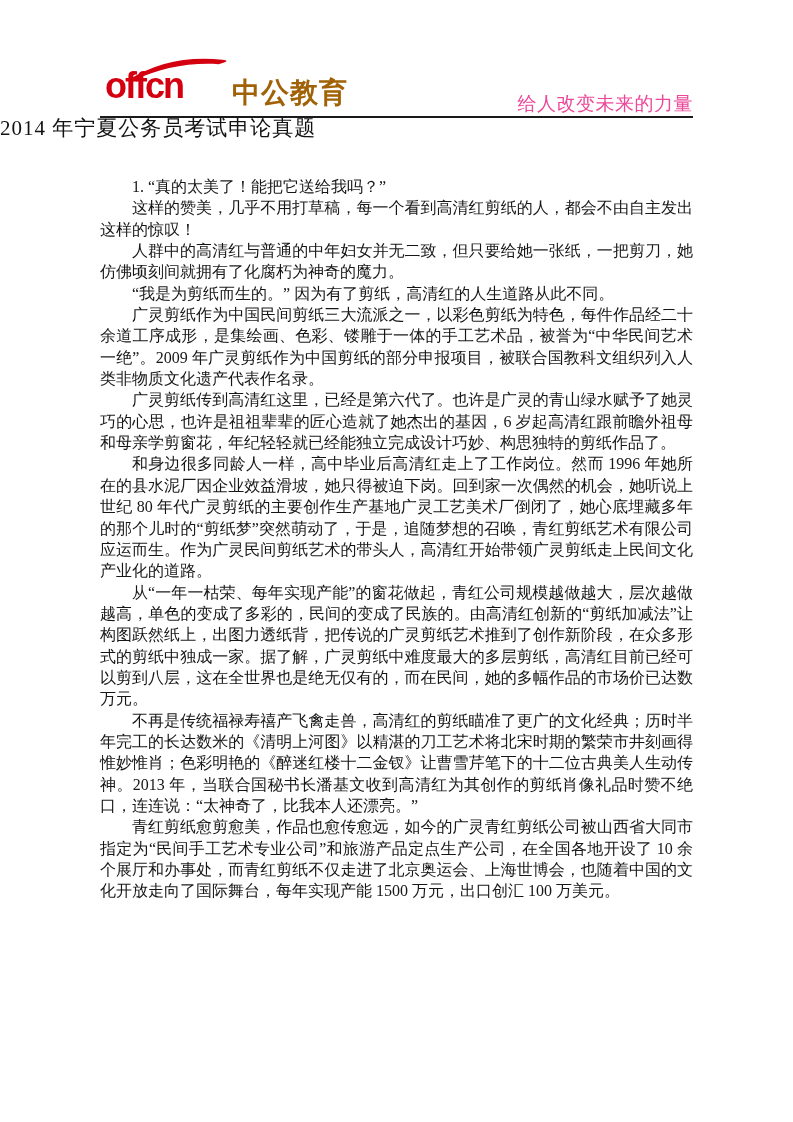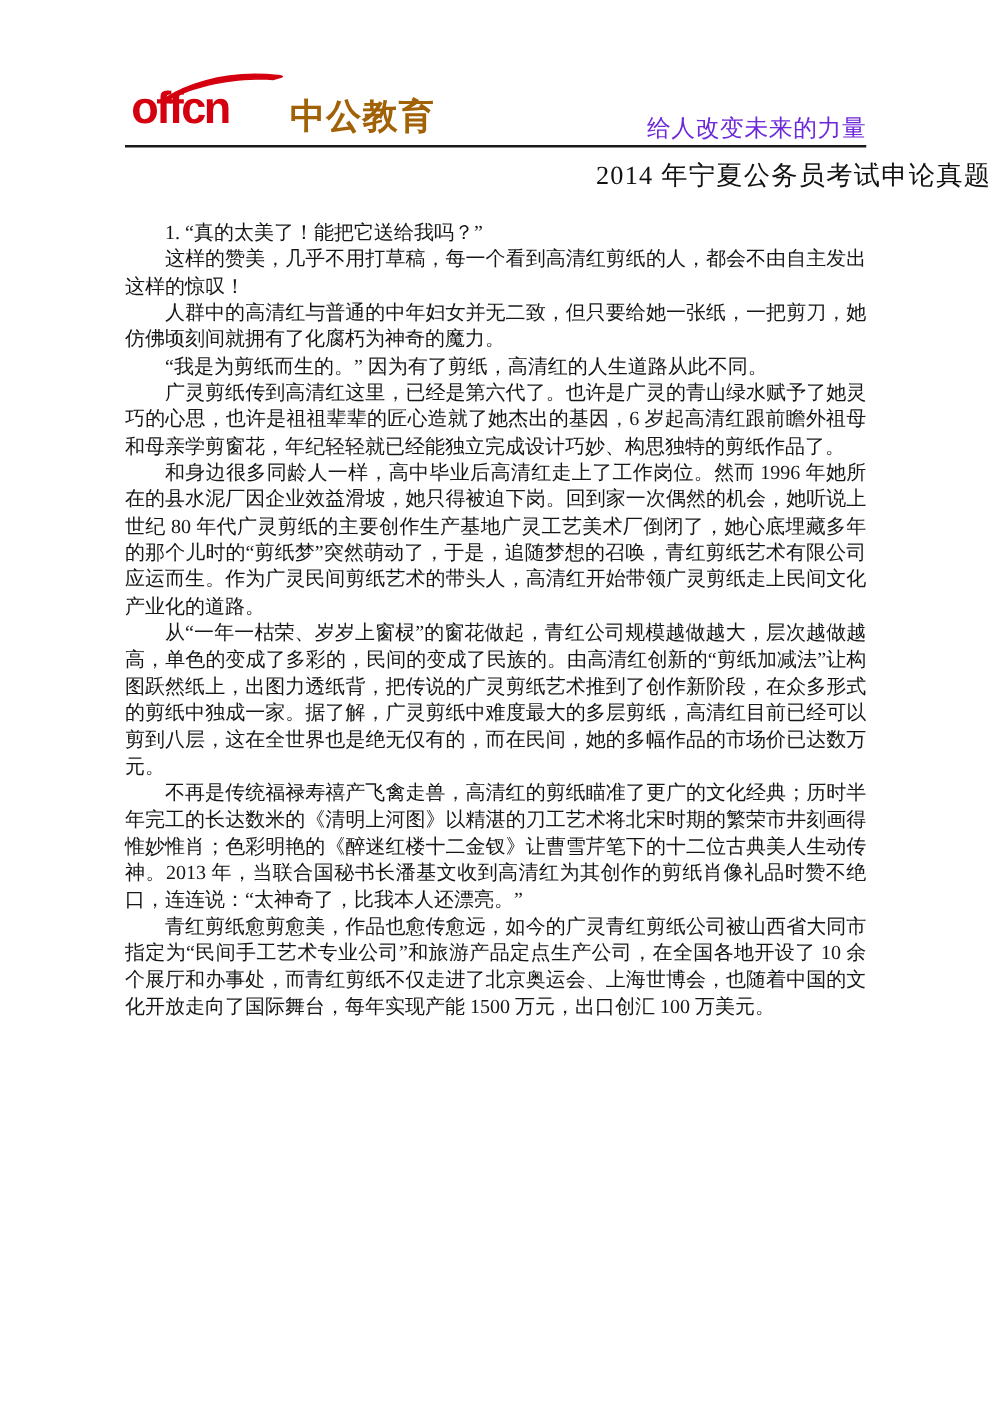--- a/index.html
+++ b/index.html
@@ -28,31 +28,31 @@
   .logo .brand-cn{
     position:absolute;left:96px;top:27px;
     font-family:"Liberation Sans","DejaVu Sans",sans-serif;
     font-weight:bold;
     font-size:28px;line-height:23px;letter-spacing:1px;
     color:#a16207;
     margin-left:31px;
   }
   .tagline{
     position:absolute;right:100px;top:94px;
-    font-size:19px;line-height:20px;color:#6d28d9;
+    font-size:19px;line-height:20px;color:#ec4899;
     letter-spacing:0.5px;
   }
   .rule{
     position:absolute;left:100px;top:116px;width:593px;height:0;
     border-top:2px solid #1a1a1a;
   }
   
   .title{
-    position:absolute;left:0;top:127px;width:793px;
-    margin:0;text-align:right;
+    position:absolute;left:0;top:115px;width:793px;
+    margin:0;text-align:left;
     font-size:21px;font-weight:normal;line-height:26px;
     color:#121212;letter-spacing:1px;
   }
   
   .body{
     position:absolute;left:100px;top:176px;width:593px;
   }
   .body p{
     margin:0;padding:0;
     text-indent:2em;
@@ -79,20 +79,21 @@
 
   <div class="rule"></div>
 
   <h1 class="title">2014 年宁夏公务员考试申论真题</h1>
 
   <div class="body">
     <p>1. “真的太美了！能把它送给我吗？”</p>
     <p>这样的赞美，几乎不用打草稿，每一个看到高清红剪纸的人，都会不由自主发出这样的惊叹！</p>
     <p>人群中的高清红与普通的中年妇女并无二致，但只要给她一张纸，一把剪刀，她仿佛顷刻间就拥有了化腐朽为神奇的魔力。</p>
     <p>“我是为剪纸而生的。” 因为有了剪纸，高清红的人生道路从此不同。</p>
+    <p>广灵剪纸作为中国民间剪纸三大流派之一，以彩色剪纸为特色，每件作品经二十余道工序成形，是集绘画、色彩、镂雕于一体的手工艺术品，被誉为“中华民间艺术一绝”。2009 年广灵剪纸作为中国剪纸的部分申报项目，被联合国教科文组织列入人类非物质文化遗产代表作名录。</p>
     <p>广灵剪纸传到高清红这里，已经是第六代了。也许是广灵的青山绿水赋予了她灵巧的心思，也许是祖祖辈辈的匠心造就了她杰出的基因，6 岁起高清红跟前瞻外祖母和母亲学剪窗花，年纪轻轻就已经能独立完成设计巧妙、构思独特的剪纸作品了。</p>
     <p>和身边很多同龄人一样，高中毕业后高清红走上了工作岗位。然而 1996 年她所在的县水泥厂因企业效益滑坡，她只得被迫下岗。回到家一次偶然的机会，她听说上世纪 80 年代广灵剪纸的主要创作生产基地广灵工艺美术厂倒闭了，她心底埋藏多年的那个儿时的“剪纸梦”突然萌动了，于是，追随梦想的召唤，青红剪纸艺术有限公司应运而生。作为广灵民间剪纸艺术的带头人，高清红开始带领广灵剪纸走上民间文化产业化的道路。</p>
-    <p>从“一年一枯荣、岁岁上窗棂”的窗花做起，青红公司规模越做越大，层次越做越高，单色的变成了多彩的，民间的变成了民族的。由高清红创新的“剪纸加减法”让构图跃然纸上，出图力透纸背，把传说的广灵剪纸艺术推到了创作新阶段，在众多形式的剪纸中独成一家。据了解，广灵剪纸中难度最大的多层剪纸，高清红目前已经可以剪到八层，这在全世界也是绝无仅有的，而在民间，她的多幅作品的市场价已达数万元。</p>
+    <p>从“一年一枯荣、每年实现产能”的窗花做起，青红公司规模越做越大，层次越做越高，单色的变成了多彩的，民间的变成了民族的。由高清红创新的“剪纸加减法”让构图跃然纸上，出图力透纸背，把传说的广灵剪纸艺术推到了创作新阶段，在众多形式的剪纸中独成一家。据了解，广灵剪纸中难度最大的多层剪纸，高清红目前已经可以剪到八层，这在全世界也是绝无仅有的，而在民间，她的多幅作品的市场价已达数万元。</p>
     <p>不再是传统福禄寿禧产飞禽走兽，高清红的剪纸瞄准了更广的文化经典；历时半年完工的长达数米的《清明上河图》以精湛的刀工艺术将北宋时期的繁荣市井刻画得惟妙惟肖；色彩明艳的《醉迷红楼十二金钗》让曹雪芹笔下的十二位古典美人生动传神。2013 年，当联合国秘书长潘基文收到高清红为其创作的剪纸肖像礼品时赞不绝口，连连说：“太神奇了，比我本人还漂亮。”</p>
     <p>青红剪纸愈剪愈美，作品也愈传愈远，如今的广灵青红剪纸公司被山西省大同市指定为“民间手工艺术专业公司”和旅游产品定点生产公司，在全国各地开设了 10 余个展厅和办事处，而青红剪纸不仅走进了北京奥运会、上海世博会，也随着中国的文化开放走向了国际舞台，每年实现产能 1500 万元，出口创汇 100 万美元。</p>
   </div>
 
 </div>
 
 </body></html>

